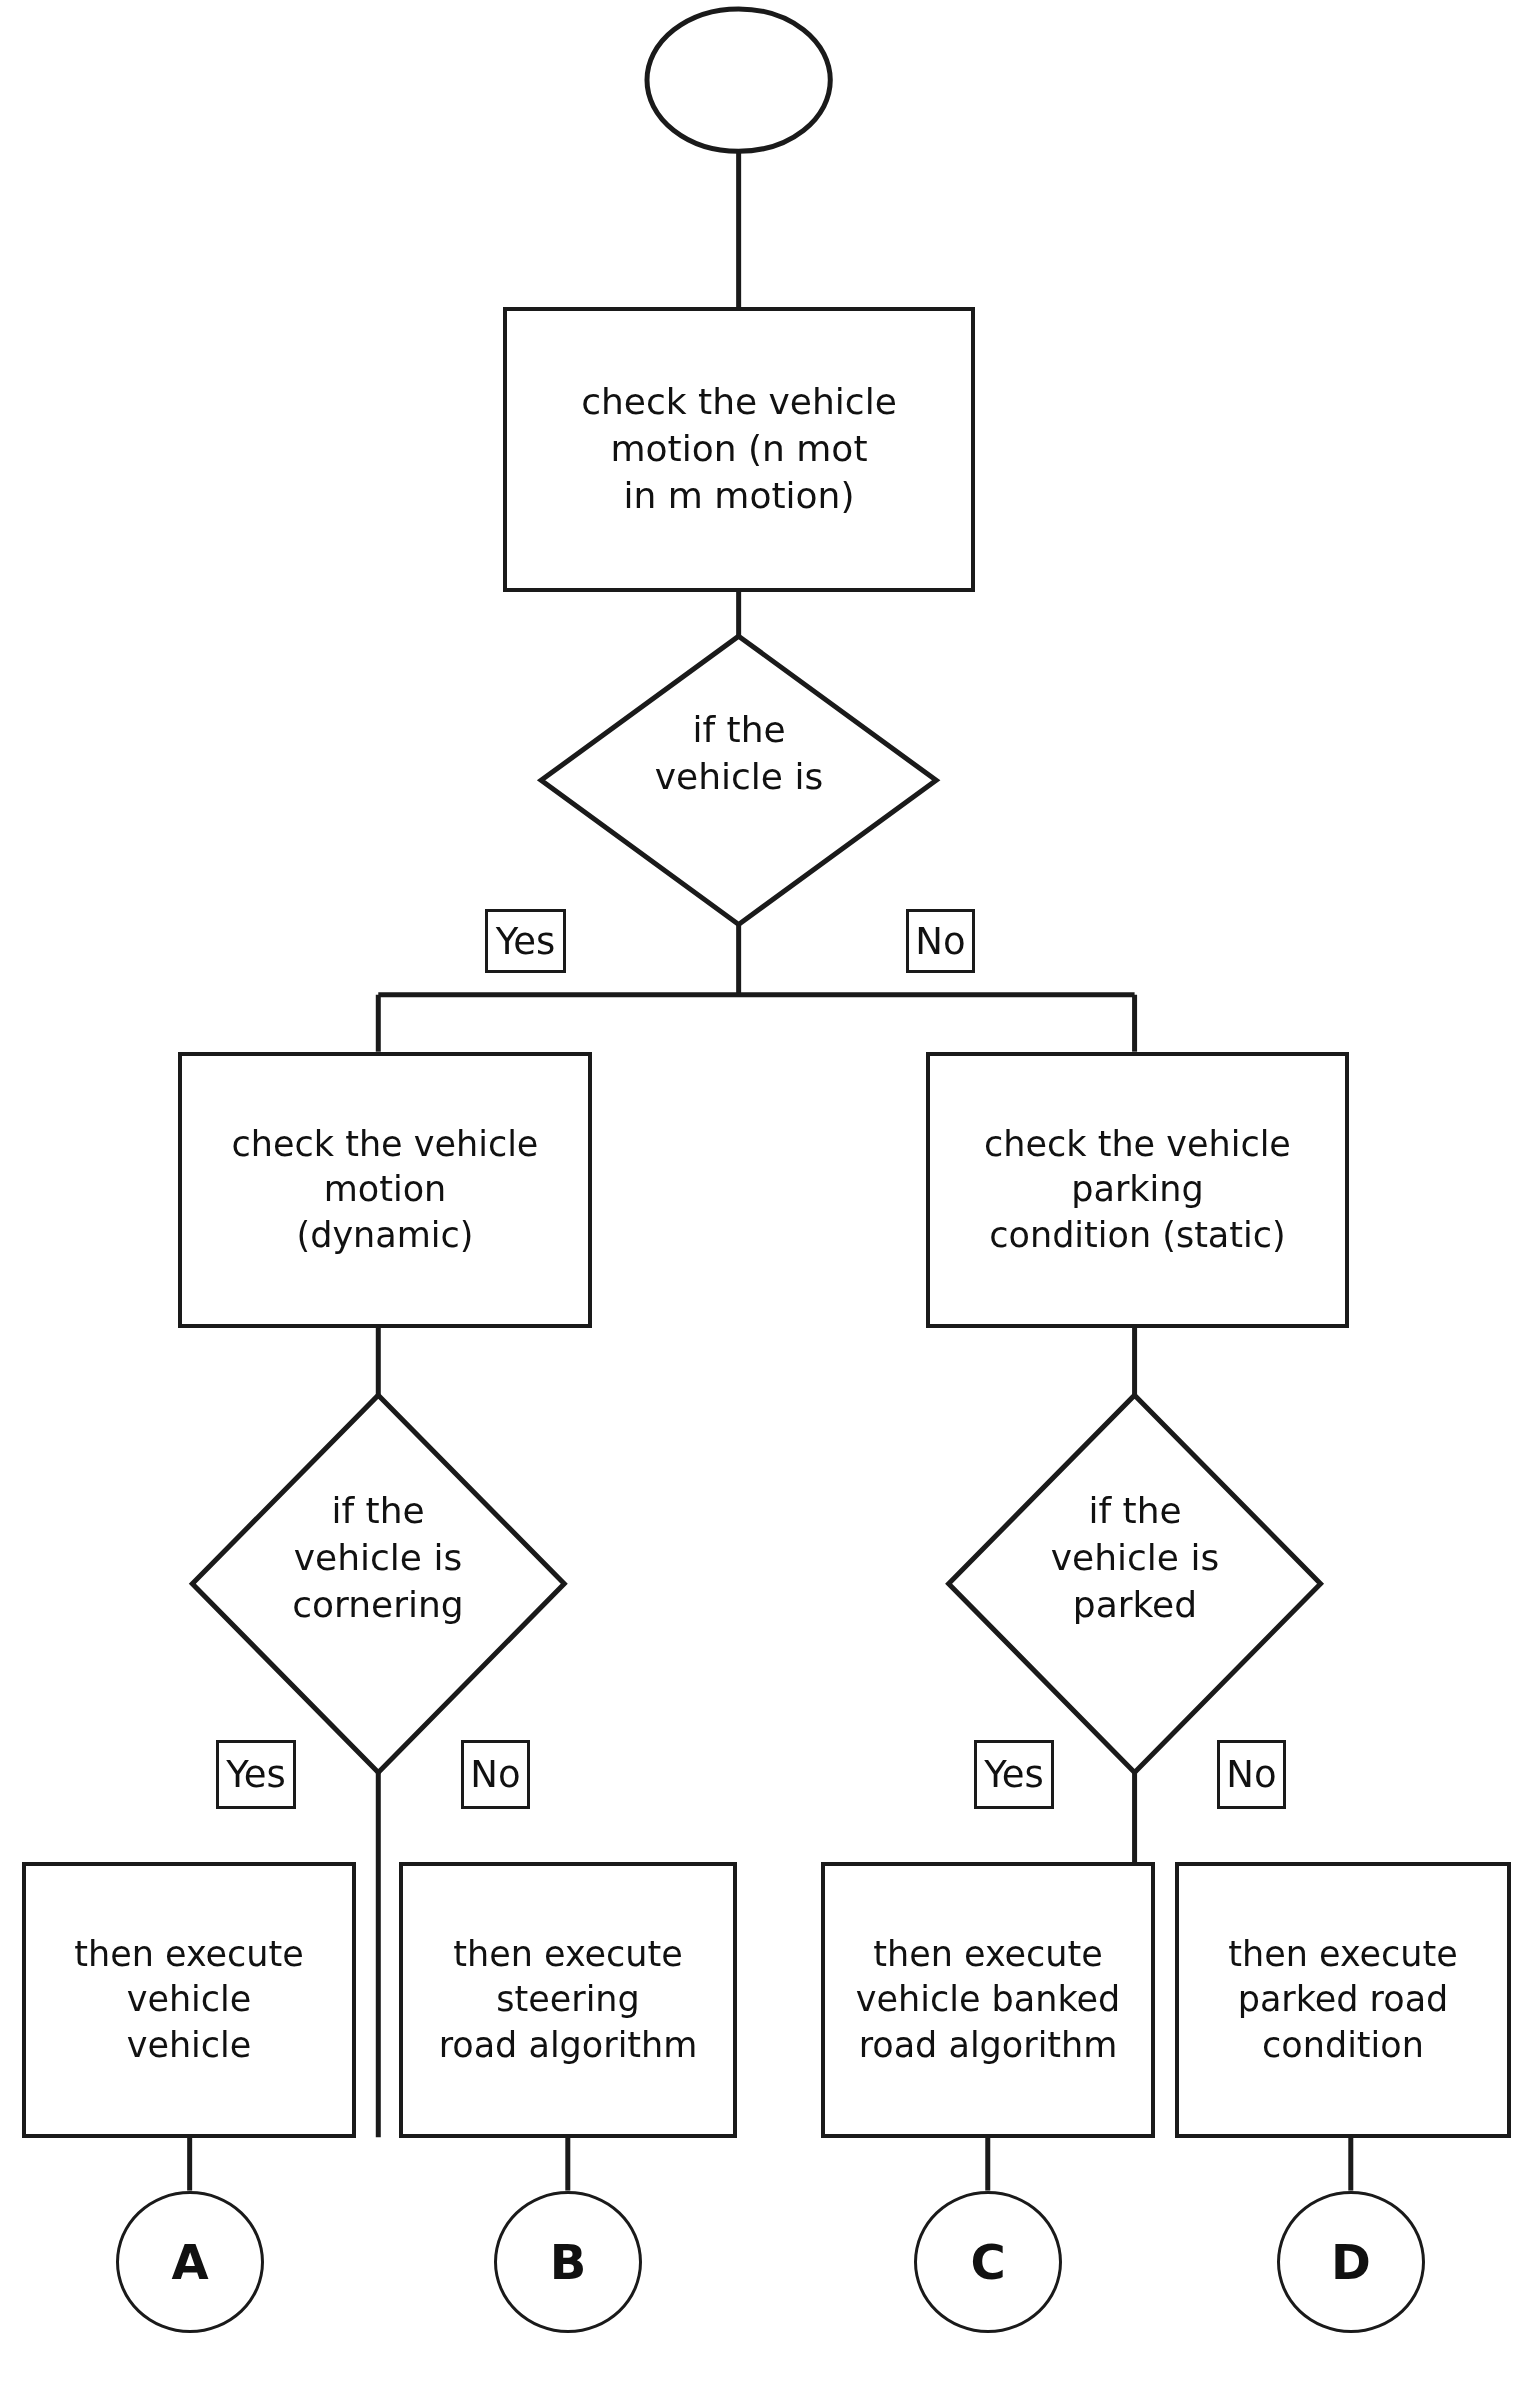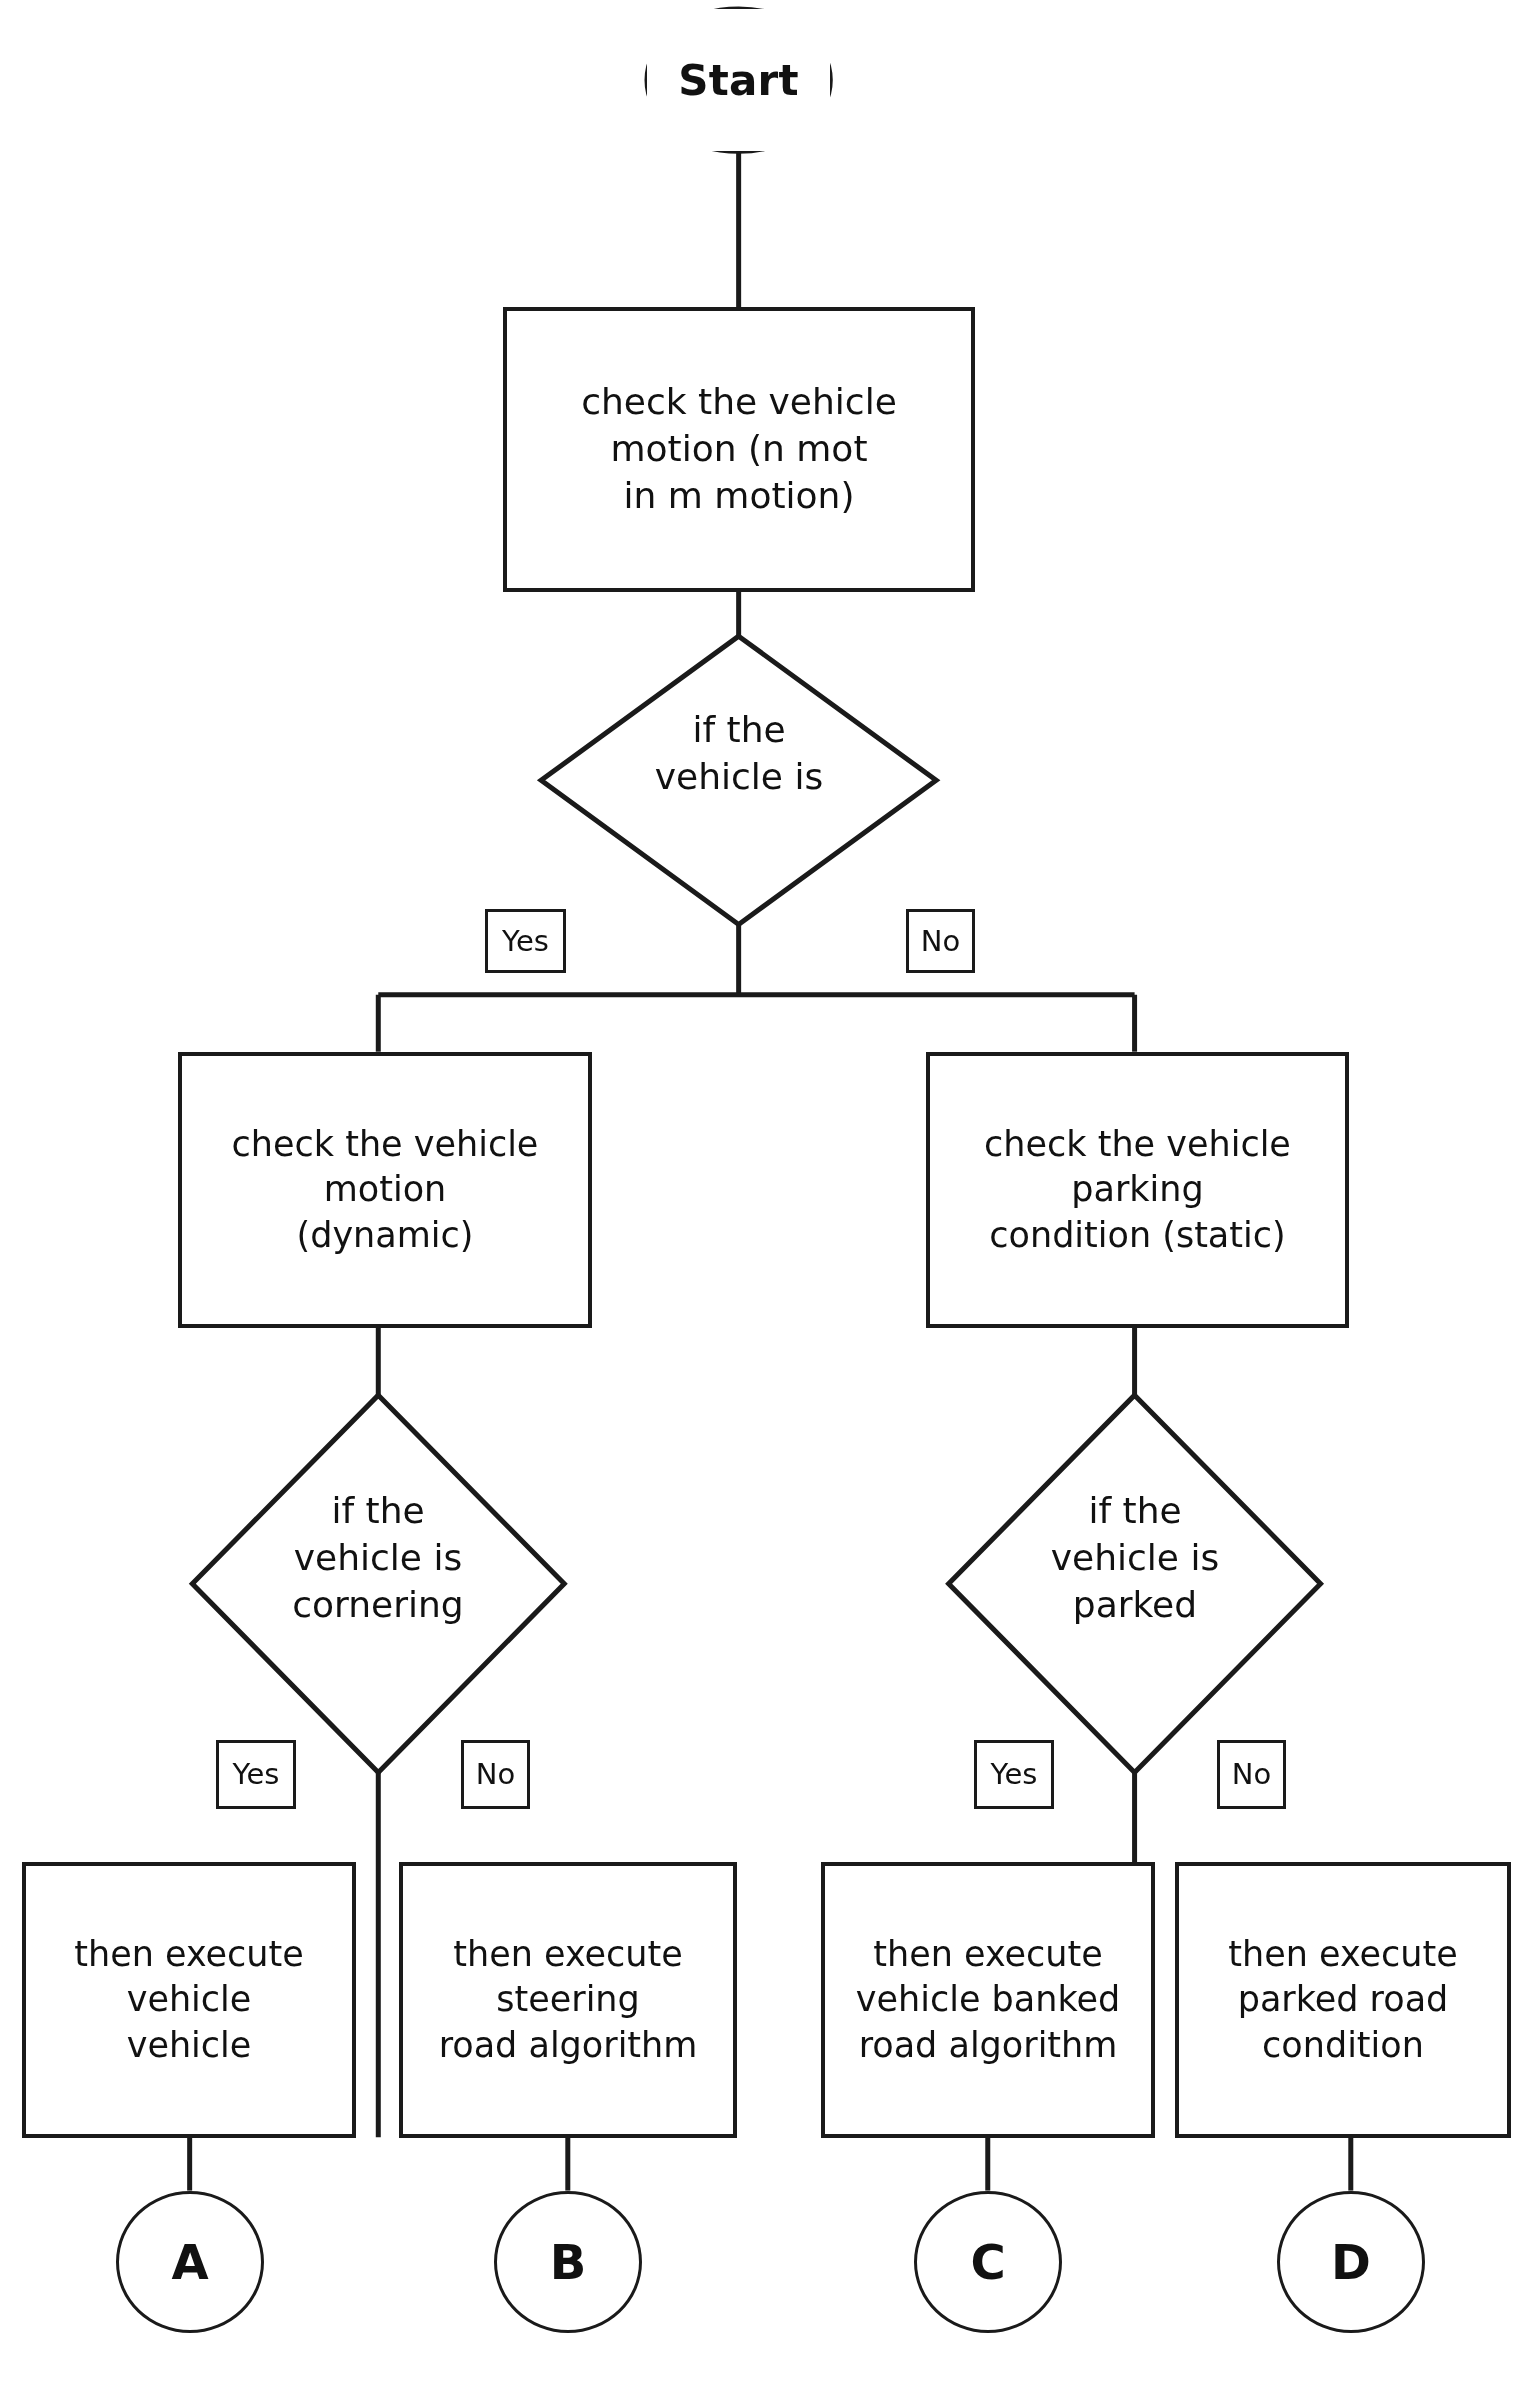--- a/index.html
+++ b/index.html
@@ -72,21 +72,21 @@
     line-height:1.30;
     z-index:5;
     pointer-events:none;
   }
 
   
   .t-start{ font-size:42px; font-weight:bold; letter-spacing:0.2px; }
   .t-proc-lg{ font-size:36px; }
   .t-proc-md{ font-size:35px; }
   .t-dia{ font-size:36px; }
-  .t-flag{ font-size:29px; }
+  .t-flag{ font-size:37px; }
   .t-term{ font-size:48px; }
 </style>
 </head>
 <body>
 
 <div id="canvas">
 
   <svg id="wires" viewBox="0 0 1726 2685">
 
     <ellipse cx="830" cy="90" rx="103" ry="80" fill="#ffffff" stroke="#1a1a1a" stroke-width="5"></ellipse>
@@ -110,23 +110,20 @@
     <line x1="1275" y1="1492" x2="1275" y2="1568" stroke="#1a1a1a" stroke-width="5"></line>
     <polygon points="1275,1568 1484,1780 1275,1992 1066,1780" fill="#ffffff" stroke="#1a1a1a" stroke-width="5"></polygon>
     <line x1="1275" y1="1992" x2="1275" y2="2402" stroke="#1a1a1a" stroke-width="5"></line>
 
     <line x1="213" y1="2402" x2="213" y2="2462" stroke="#1a1a1a" stroke-width="5"></line>
     <line x1="638" y1="2402" x2="638" y2="2462" stroke="#1a1a1a" stroke-width="5"></line>
     <line x1="1110" y1="2402" x2="1110" y2="2462" stroke="#1a1a1a" stroke-width="5"></line>
     <line x1="1518" y1="2402" x2="1518" y2="2462" stroke="#1a1a1a" stroke-width="5"></line>
   </svg>
 
-  <div class="node t-start" style="left:647px; top:9px; width:183px; height:142px; z-index:3;">
-    <span class="txt">Start</span>
-  </div>
 
   <div class="node proc t-proc-lg" style="left:503px; top:307px; width:472px; height:285px; z-index:3;">
     <span class="txt">
       <span>check the vehicle</span><br>
       <span>motion (n mot</span><br>
       <span>in m motion)</span>
     </span>
   </div>
 
   <div class="dia-text t-dia" style="left:561px; top:707px; width:356px; height:142px;">

